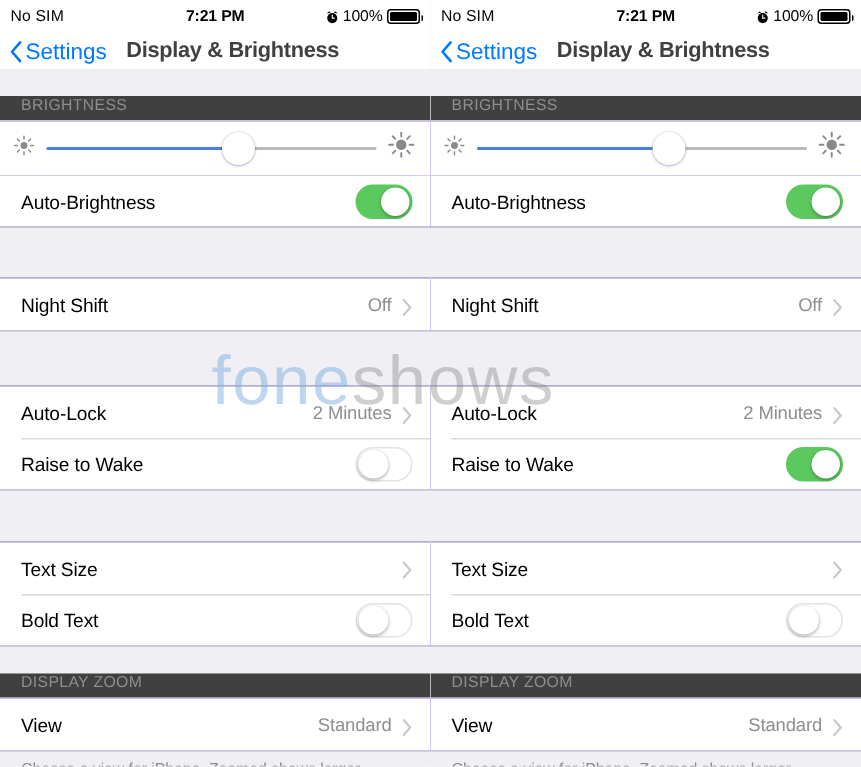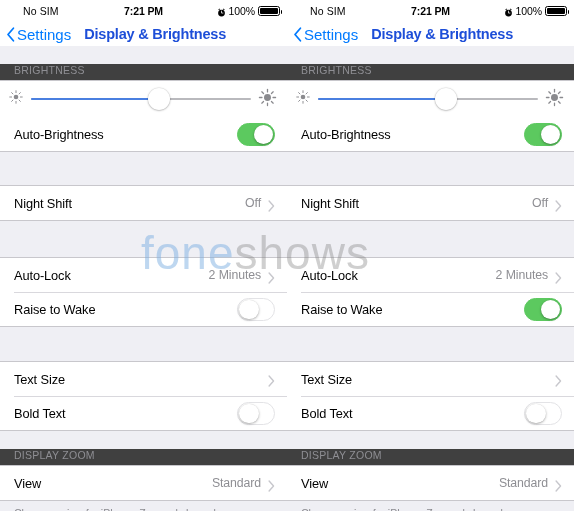--- a/index.html
+++ b/index.html
@@ -37,21 +37,20 @@
     font-size: 10.5px;
     color: #000;
     padding: 0 7px;
     box-sizing: border-box;
     position: relative;
   }
   .sb-left {
     font-size: 10.5px;
     letter-spacing: 0.1px;
     font-weight: 400;
-    margin-left: 16px;
   }
   .sb-center {
     position: absolute;
     left: 0; right: 0;
     text-align: center;
     font-size: 10.5px;
     font-weight: 600;
     letter-spacing: -0.1px;
   }
   .sb-right {
@@ -122,21 +121,21 @@
   .chev-back {
     width: 9px;
     height: 15px;
     display: inline-block;
     position: relative;
     top: 0px;
   }
   .nav-title {
     font-size: 14.5px;
     font-weight: 700;
-    color: #1d4ed8;
+    color: #404040;
     margin-left: 13px;
     letter-spacing: -0.2px;
   }
 
   
   .gap {
     background: #efeff4;
   }
   .section-header {
     background: #404040;

